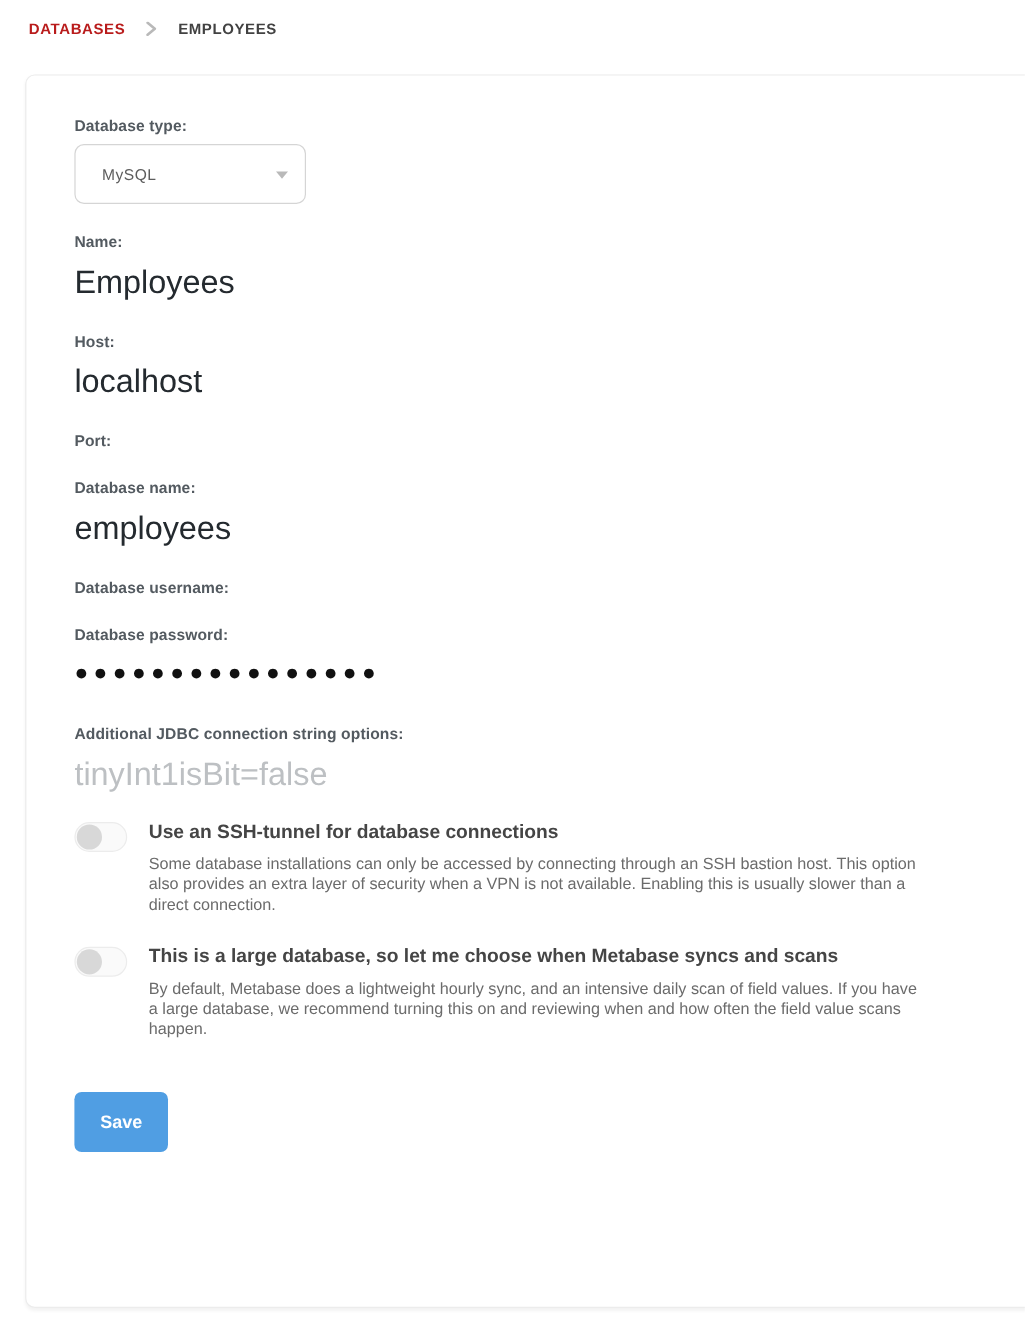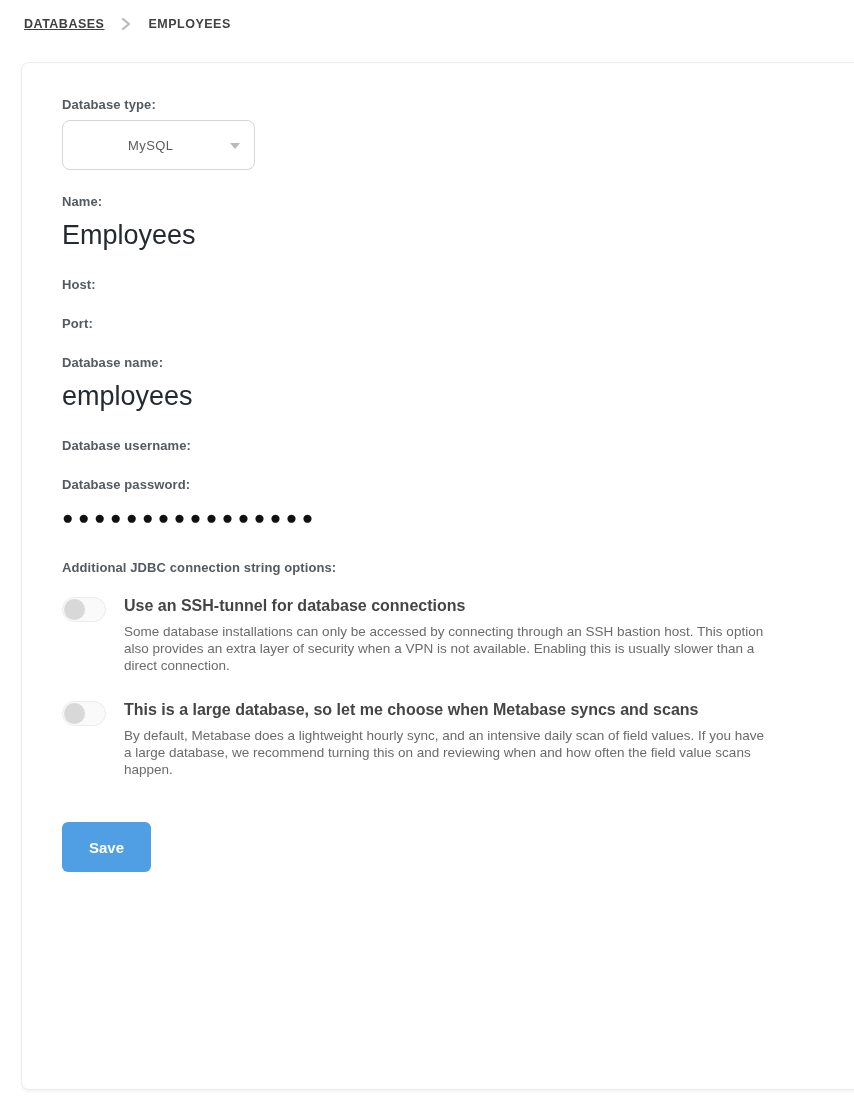--- a/index.html
+++ b/index.html
@@ -11,21 +11,21 @@
     position: relative;
   }
   
   .breadcrumb {
     position: absolute; top: 16px; left: 24px;
     display: flex; align-items: center; gap: 17px;
     height: 16px;
   }
   .crumb-parent {
     font-size: 12.5px; font-weight: 700; letter-spacing: .5px;
-    color: #404040; text-decoration: underline; cursor: pointer;
+    color: #b91c1c; cursor: pointer;
   }
   .crumb-sep { display: flex; align-items: center; }
   .crumb-current {
     font-size: 12.5px; font-weight: 700; letter-spacing: .5px;
     color: #424242;
   }
   
   .card {
     position: absolute; left: 21px; top: 62px;
     width: 905px; height: 1028px;
@@ -57,21 +57,21 @@
   
   .select-box {
     position: relative;
     width: 193px; height: 50px;
     border: 1px solid #d5d5d5; border-radius: 8px;
     display: flex; align-items: center;
     padding-left: 22px;
     cursor: pointer;
     background: #fff;
   }
-  .select-value { font-size: 13px; color: #5d5d5d; letter-spacing: .4px; margin-left: 43px; }
+  .select-value { font-size: 13px; color: #5d5d5d; letter-spacing: .4px; }
   .select-caret {
     position: absolute; right: 14px; top: 50%;
     margin-top: -2px;
     width: 0; height: 0;
     border-left: 5px solid transparent;
     border-right: 5px solid transparent;
     border-top: 6px solid #b9b9b9;
   }
   
   .toggle-section { display: flex; align-items: flex-start; }
@@ -97,21 +97,21 @@
   }
   .toggle-desc {
     margin-top: 7px;
     font-size: 13.5px; color: #6b6b6b;
     line-height: 17px;
     white-space: pre-line;
   }
   
   .save-btn {
     margin-top: 44px;
-    width: 89px; height: 50px;
+    width: 78px; height: 50px;
     background: #509ee3;
     border: none; border-radius: 6px;
     color: #fff; font-size: 15px; font-weight: 700;
     font-family: "Liberation Sans", sans-serif;
     cursor: pointer;
   }
 </style>
 </head>
 <body>
 
@@ -135,20 +135,21 @@
     </div>
   </div>
 
   <div class="field">
     <label class="field-label">Name:</label>
     <input class="field-input" type="text" value="Employees" style="">
   </div>
 
   <div class="field">
     <label class="field-label">Host:</label>
+    <input class="field-input" type="text" value="localhost" style="">
   </div>
 
   <div class="field">
     <label class="field-label">Port:</label>
   </div>
 
   <div class="field">
     <label class="field-label">Database name:</label>
     <input class="field-input" type="text" value="employees" style="">
   </div>
@@ -157,20 +158,21 @@
     <label class="field-label">Database username:</label>
   </div>
 
   <div class="field">
     <label class="field-label">Database password:</label>
     <input class="field-input password-input" type="text" value="●●●●●●●●●●●●●●●●" style="">
   </div>
 
   <div class="field" style="margin-bottom:0;">
     <label class="field-label">Additional JDBC connection string options:</label>
+    <input class="field-input" type="text" placeholder="tinyInt1isBit=false" style="">
   </div>
 
   <div class="toggle-section first">
     <div class="toggle">
       <div class="toggle-knob"></div>
     </div>
     <div class="toggle-text">
       <div class="toggle-title">Use an SSH-tunnel for database connections</div>
       <div class="toggle-desc">Some database installations can only be accessed by connecting through an SSH bastion host. This option
 also provides an extra layer of security when a VPN is not available. Enabling this is usually slower than a

